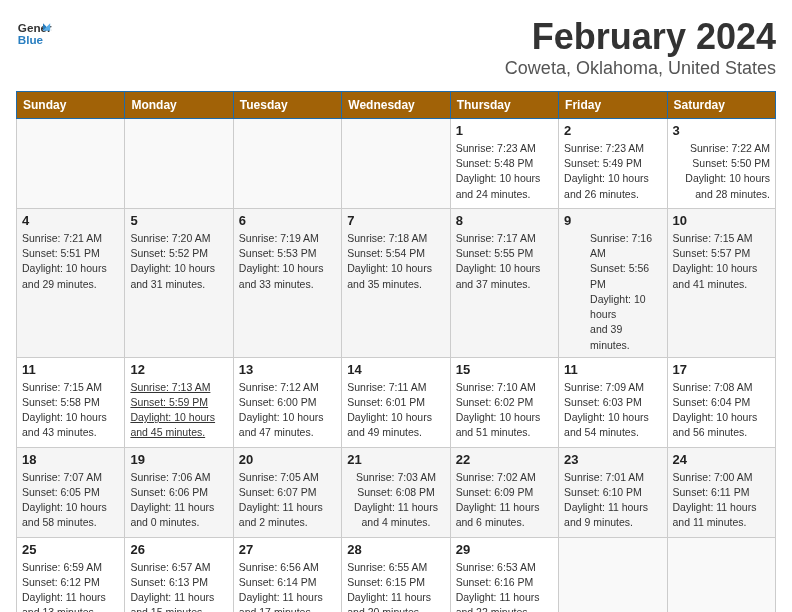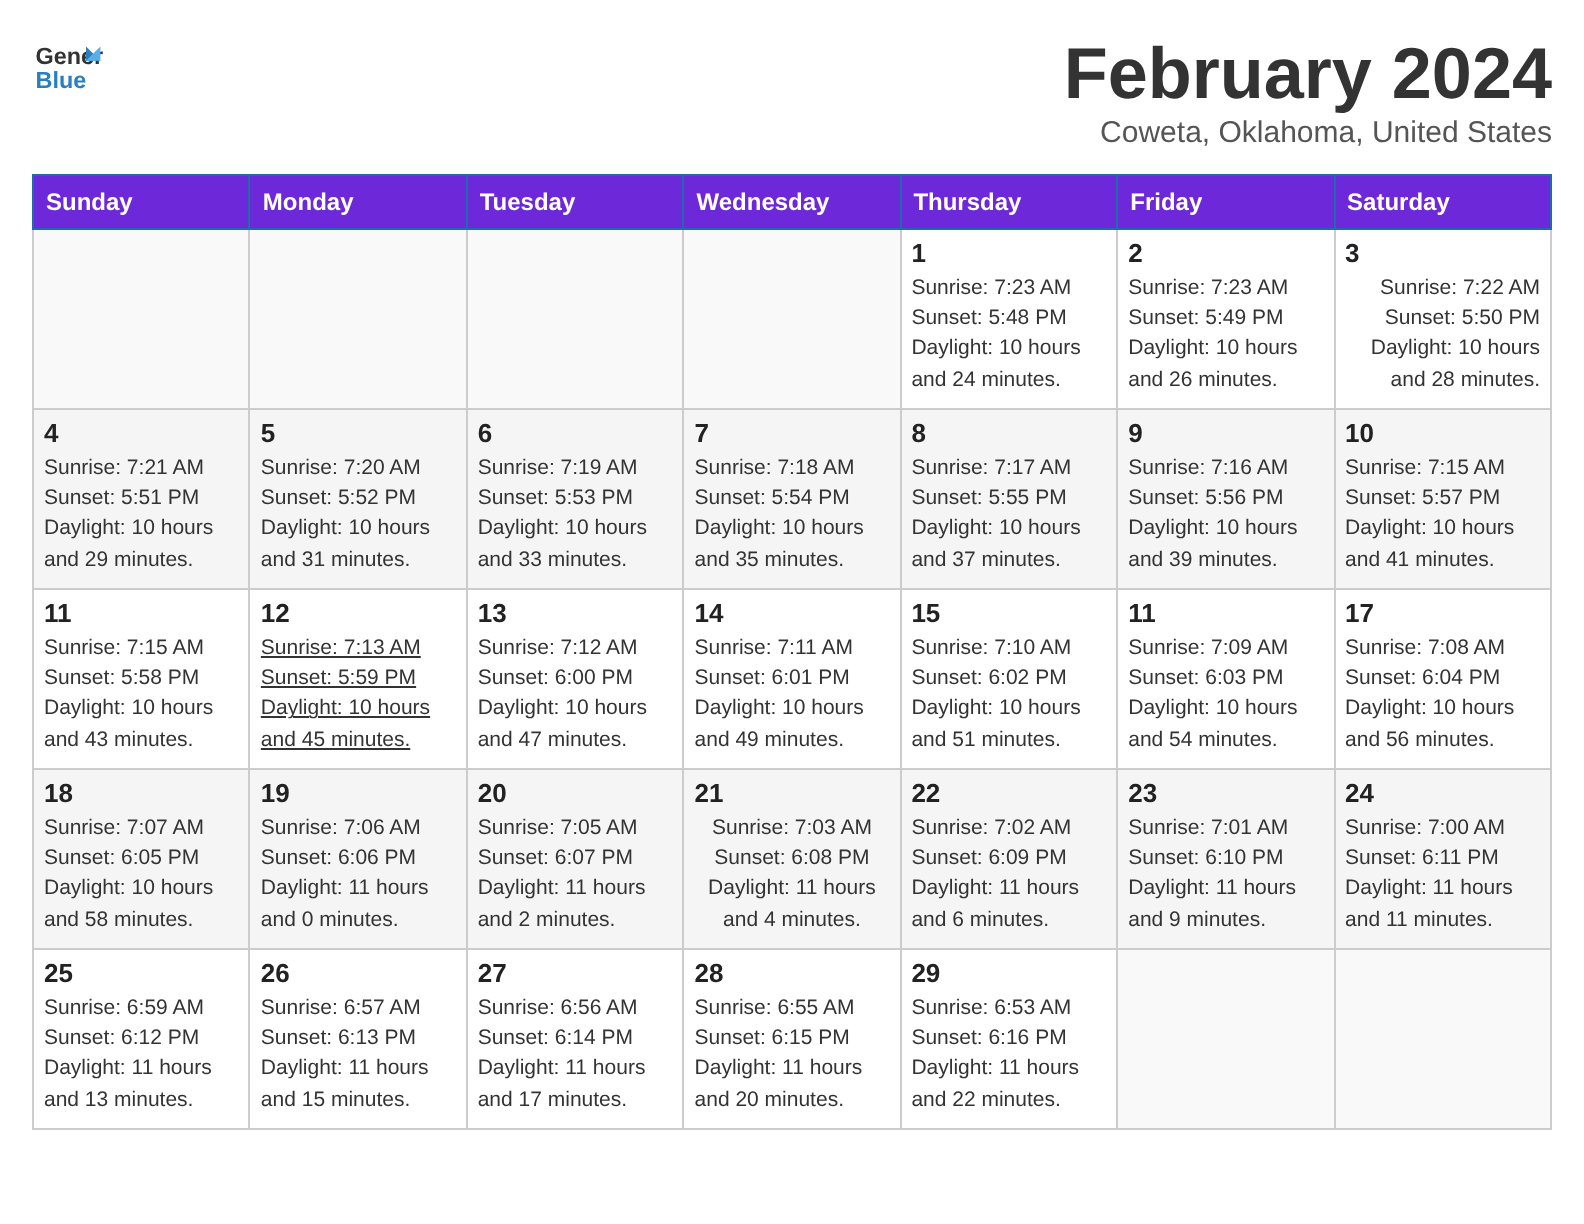--- a/index.html
+++ b/index.html
@@ -27,30 +27,30 @@
     }
     .title-block {
       text-align: right;
     }
     .month-title {
       font-size: 36px;
       font-weight: bold;
       color: #333;
     }
     .location {
-      font-size: 15px;
+      font-size: 18px;
       color: #555;
     }
     table {
       width: 100%;
       border-collapse: collapse;
       font-size: 11px;
     }
     thead th {
-      background-color: #6d28d9;
+      background-color: #a16207;
       color: #fff;
       text-align: left;
       padding: 6px 6px;
       font-size: 12px;
       font-weight: bold;
       border: 1px solid #1e6aaa;
     }
     tbody td {
       border: 1px solid #ccc;
       vertical-align: top;
@@ -167,21 +167,21 @@
         </td>
         <td>
           <div class="day-num">8</div>
           <div class="day-detail" style="white-space: pre-line;">Sunrise: 7:17 AM
 Sunset: 5:55 PM
 Daylight: 10 hours
 and 37 minutes.</div>
         </td>
         <td>
           <div class="day-num">9</div>
-          <div class="day-detail" style="white-space: pre-line;">Sunrise: 7:16 AM
+          <div class="day-detail" style="white-space: pre-line; margin-left: 26px;">Sunrise: 7:16 AM
 Sunset: 5:56 PM
 Daylight: 10 hours
 and 39 minutes.</div>
         </td>
         <td>
           <div class="day-num">10</div>
           <div class="day-detail" style="white-space: pre-line;">Sunrise: 7:15 AM
 Sunset: 5:57 PM
 Daylight: 10 hours
 and 41 minutes.</div>

